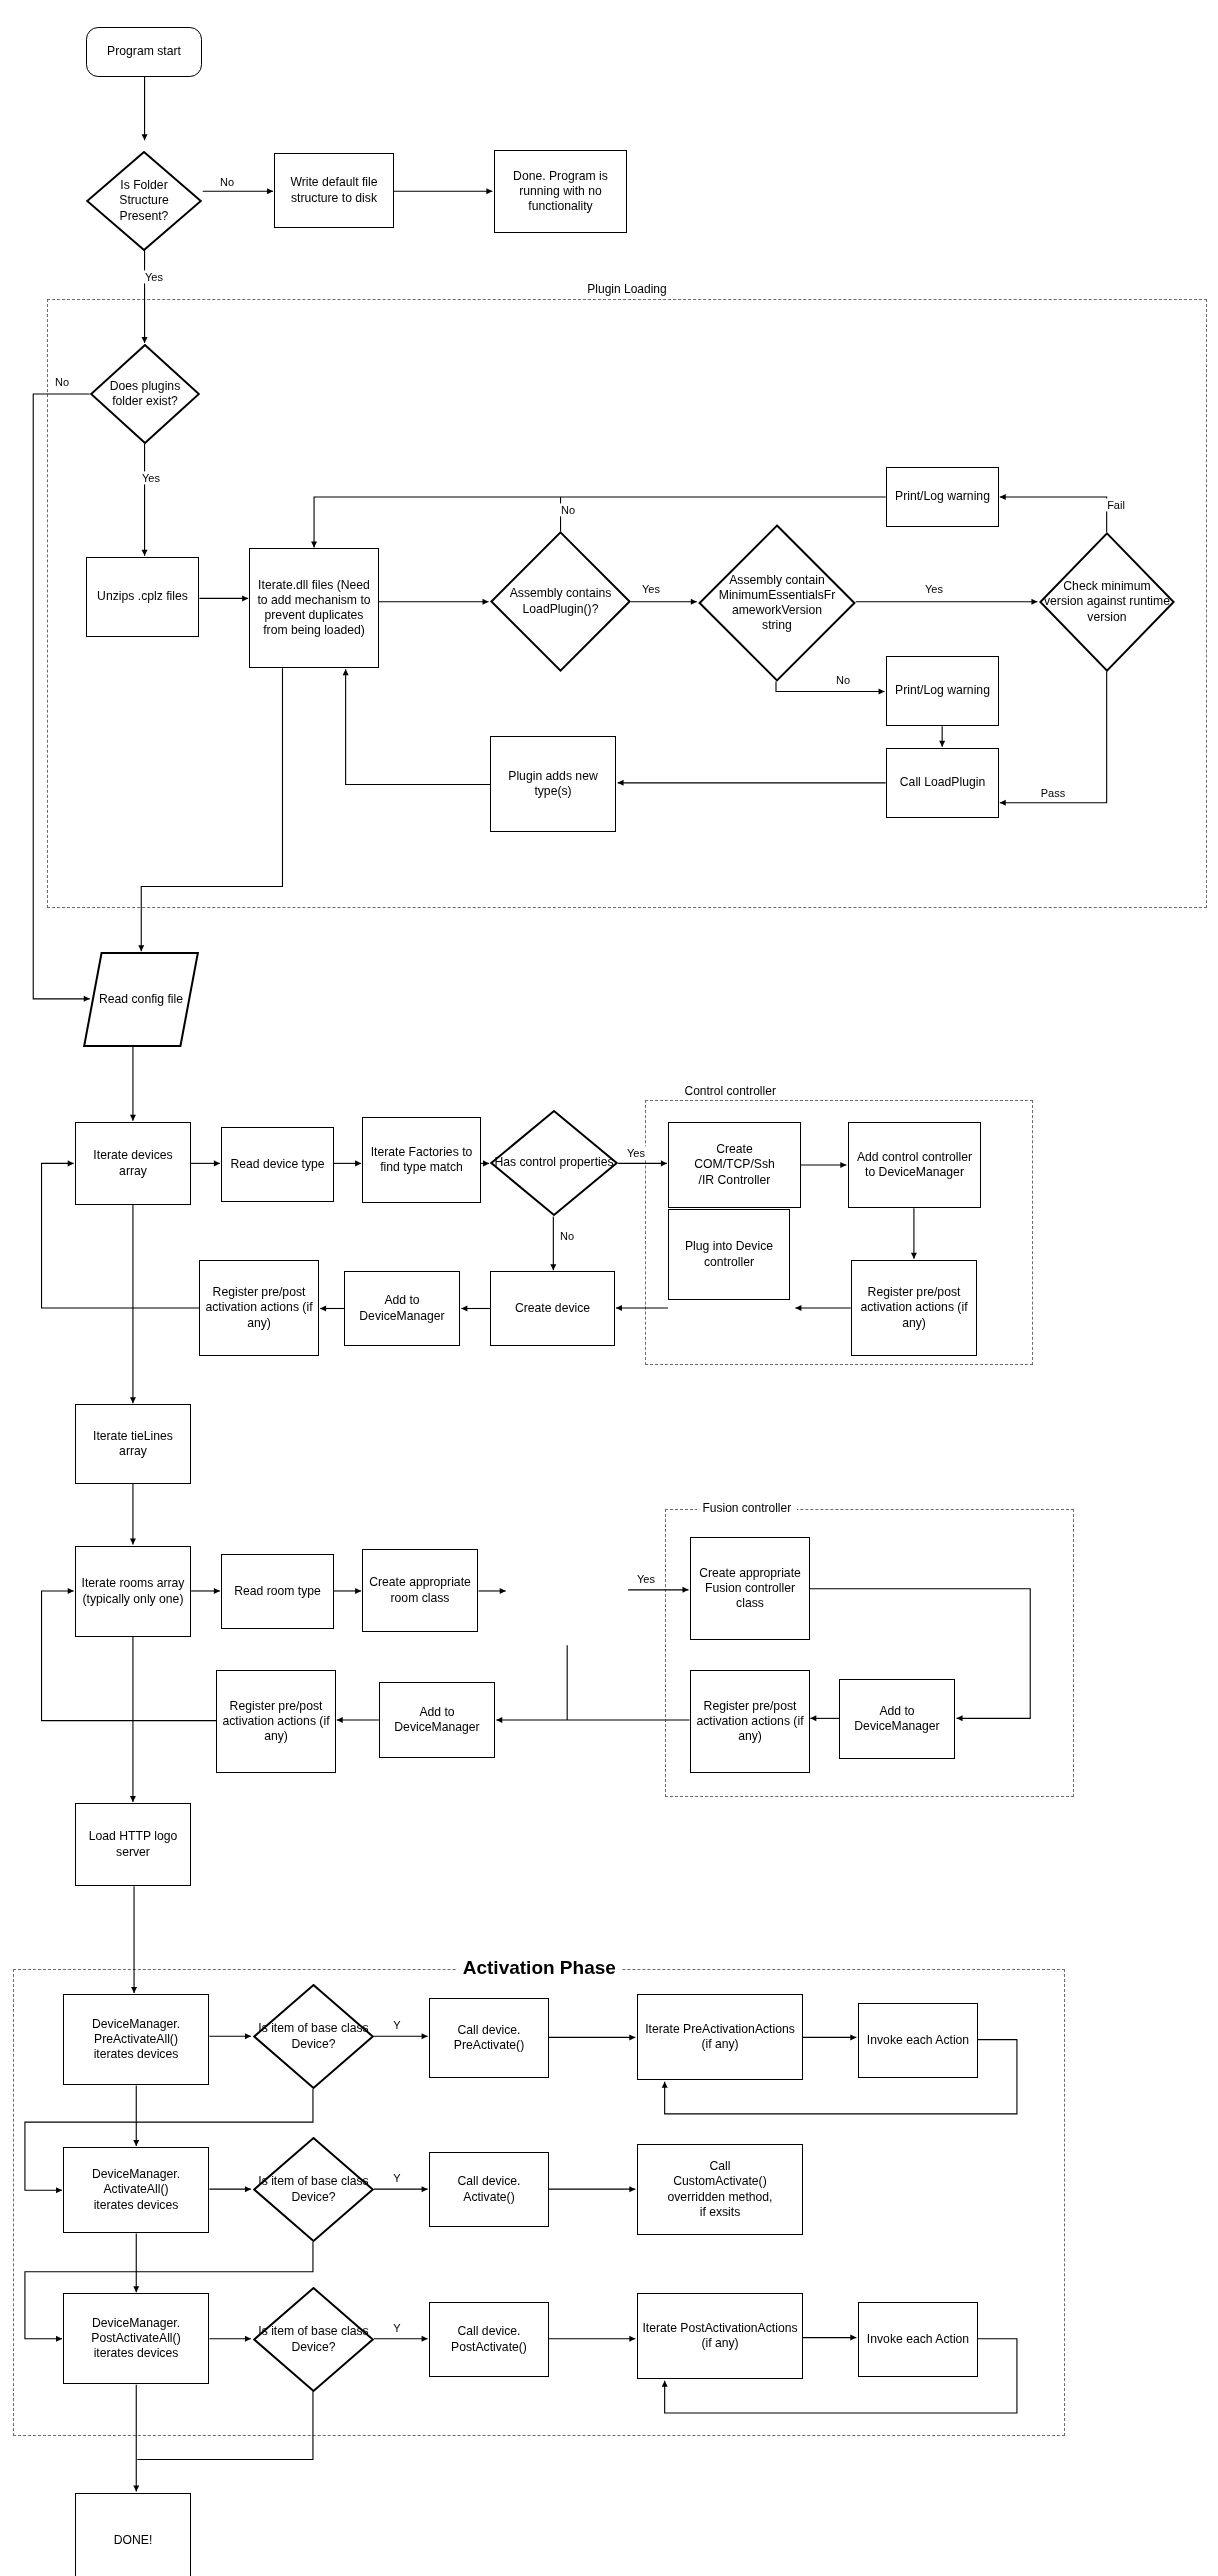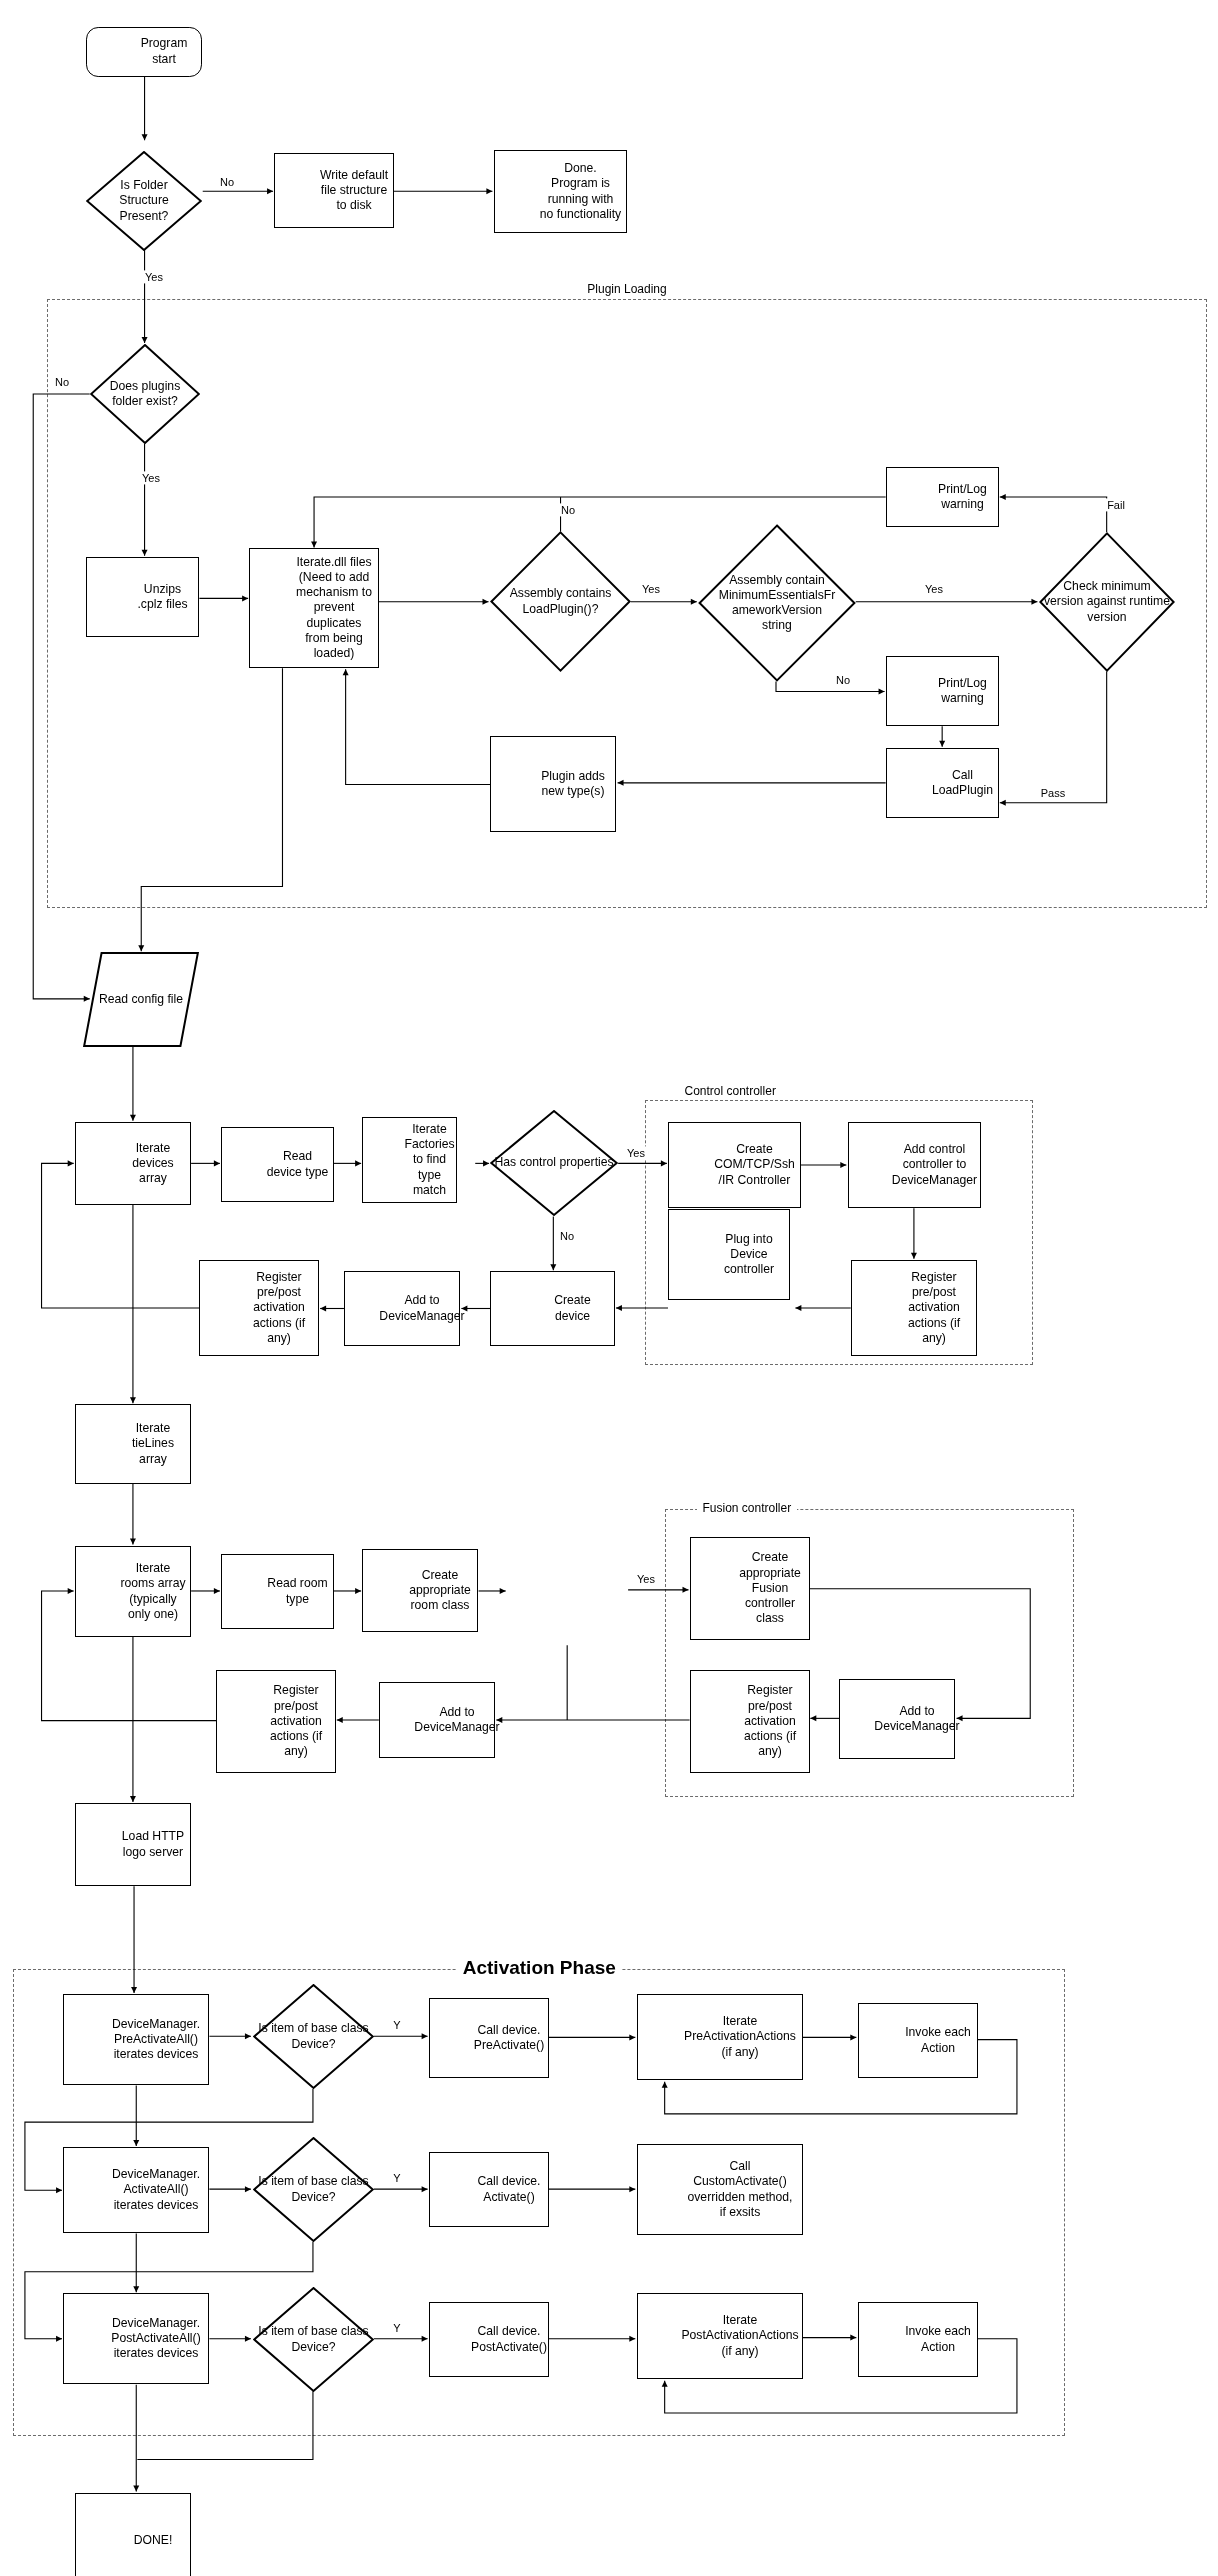--- a/index.html
+++ b/index.html
@@ -13,21 +13,21 @@
   .group { position:absolute; border:1.1px dashed #6b6b6b; }
   .group-label {
     position:absolute; background:#fff; padding:0 5.5px; font-size:12px;
     white-space:nowrap;
   }
   .activation-title { font-weight:bold; font-size:19px; }
   .node {
     position:absolute; display:flex; align-items:center; justify-content:center;
     text-align:center; font-size:12.2px; line-height:1.25; box-sizing:border-box;
   }
-  .rect { background:#fff; border:1.1px solid #000;padding-left:40px; }
+  .rect { background:#fff; border:1.1px solid #000; }
   .rounded { border-radius:12.2px; }
   .shape { position:absolute; left:0; top:0; width:100%; height:100%; }
   .shape polygon { fill:#fff; stroke:#000; stroke-width:2; }
   .lbl { position:relative; padding:0 4.4px; white-space:pre-line; z-index:1; }
   .elabel {
     position:absolute; transform:translate(-50%,-50%); background:#fff;
     padding:0.6px 3.3px; font-size:11px; z-index:2;text-align:center;
   }
 </style>
 </head>
@@ -205,21 +205,21 @@
     </div>
 
   <div class="node rect" style="left:75px;top:1122px;width:116px;height:83px">
       <span class="lbl">Iterate devices array</span>
     </div>
 
   <div class="node rect" style="left:221px;top:1127px;width:113px;height:75px">
       <span class="lbl">Read device type</span>
     </div>
 
-  <div class="node rect" style="left:362px;top:1117px;width:95px;height:86px">
+  <div class="node rect" style="left:362px;top:1117px;width:119px;height:86px">
       <span class="lbl">Iterate Factories to find type match</span>
     </div>
 
   <div class="node" style="left:490px;top:1110px;width:128px;height:106px">
       <svg class="shape" viewBox="0 0 200 200" preserveAspectRatio="none">
         <polygon points="100,2 198,100 100,198 2,100" vector-effect="non-scaling-stroke"></polygon>
       </svg>
       <span class="lbl">Has control properties</span>
     </div>
 

